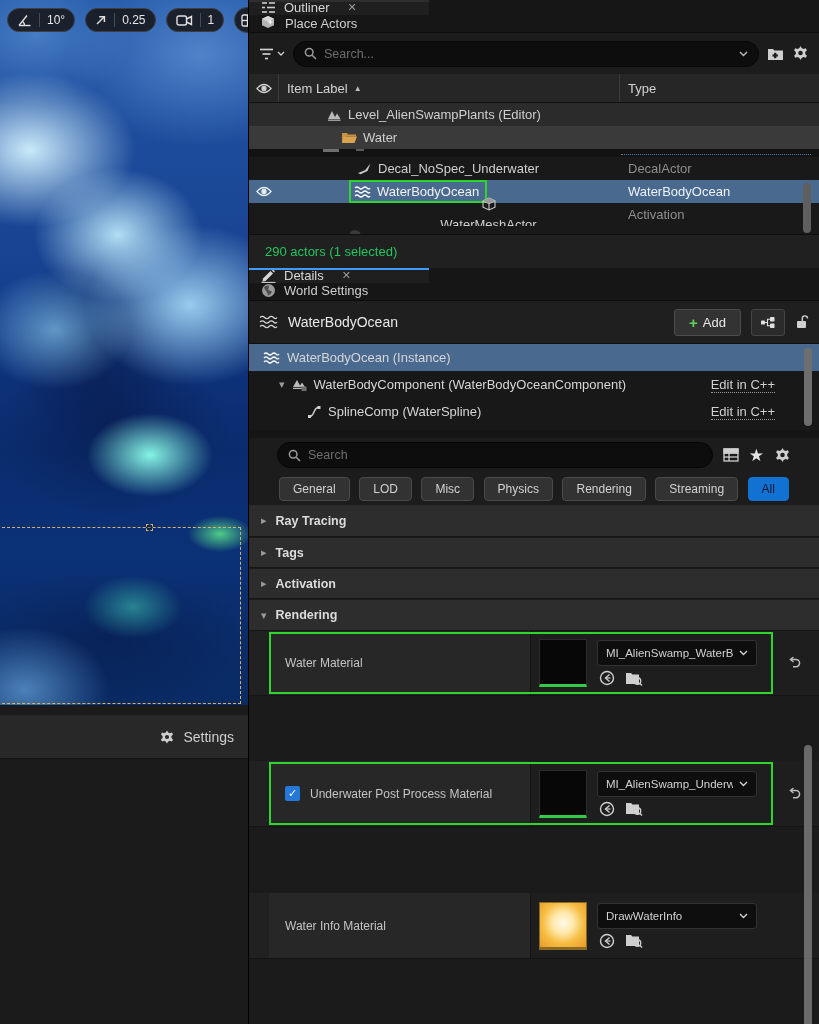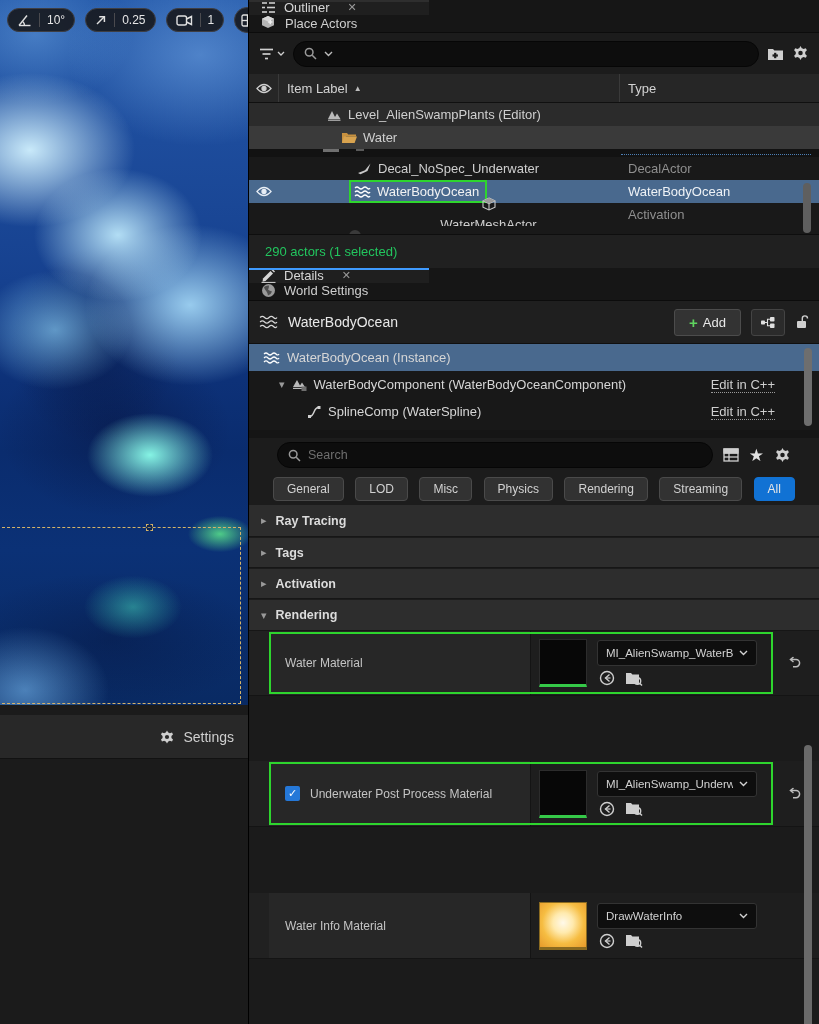--- a/index.html
+++ b/index.html
@@ -105,24 +105,24 @@
   #dt-comps { background:#181818; font-size:13px; color:#d6d6d6; }
   .comp-row { display:flex; align-items:center; height:27px; padding-right:44px; }
   .comp-row.sel { background:#49698e; height:27px; }
   .comp-row .grow { flex:1; display:flex; align-items:center; gap:7px; }
   .editcpp { color:#cfcfcf; font-size:13px; border-bottom:1px dotted #9a9a9a; }
 
   
   #dt-toolbar { background:#1c1c1c; display:flex; align-items:center; gap:10px; padding:0 28px; }
 
   
-  #dt-chips { background:#1c1c1c; display:flex; align-items:center; padding:0 24px; justify-content:space-between; }
+  #dt-chips { background:#1c1c1c; display:flex; align-items:center; padding:0 30px; justify-content:space-between; }
   .chip { background:#323232; border:1px solid #4a4a4a; border-radius:4px; color:#d2d2d2;
     font-size:12px; padding:4px 13px; }
-  .chip.active { background:#1172d4; border-color:#1172d4; color:#e5e5e5; }
+  .chip.active { background:#1172d4; border-color:#1172d4; color:#0f172a; }
 
   
   .section { background:#2d2d2d; display:flex; align-items:center; gap:9px; padding-left:12px;
     font-size:12.5px; font-weight:bold; color:#dcdcdc; border-bottom:1px solid #161616; }
   .tri { color:#9a9a9a; font-size:11px; }
 
   
   .prop-row { display:flex; border-bottom:1px solid #141414; position:relative; background:#1e1e1e; }
   .prop-label { width:282px; background:#272727; border-right:1px solid #141414;
     display:flex; align-items:center; padding-left:36px; color:#c4c4c4; font-size:12px; gap:10px; }
@@ -252,20 +252,21 @@
           <path d="M1 1 L4 4 L7 1"></path>
         </svg>
       </span>
       <div class="searchbox">
         <span>
           <svg width="13" height="13" viewBox="0 0 13 13" fill="none" stroke="#9a9a9a" stroke-width="1.5">
             <circle cx="5.2" cy="5.2" r="3.8"></circle>
               <path d="M8.2 8.2 L12 12"></path>
           </svg>
         </span>
+        <input type="text" placeholder="Search..." style="">
         <span>
           <svg width="9" height="6" viewBox="0 0 9 6" fill="none" stroke="#bdbdbd" stroke-width="1.4">
             <path d="M1 1 L4.5 4.5 L8 1"></path>
           </svg>
         </span>
       </div>
       <span>
         <svg width="17" height="15" viewBox="0 0 17 15" fill="#cfcfcf">
           <path d="M1 3 h5 l1.4 1.6 H16 V14 H1 Z"></path>
           <rect x="7.1" y="6.8" width="2.2" height="5.4" fill="#1c1c1c"></rect>

